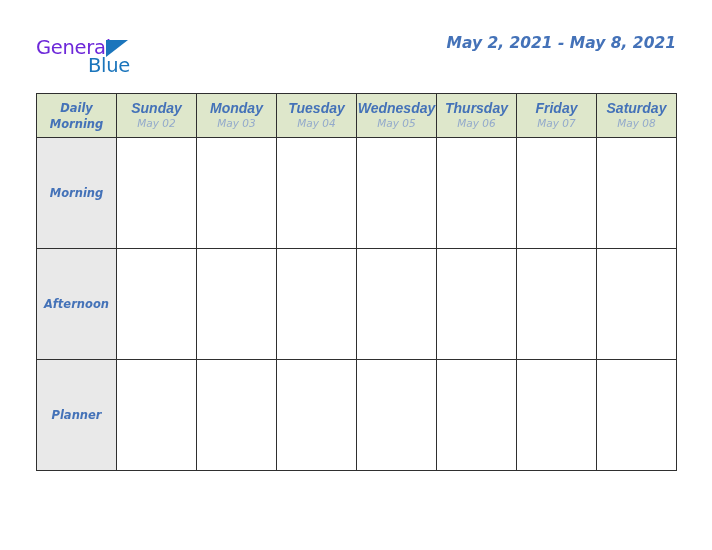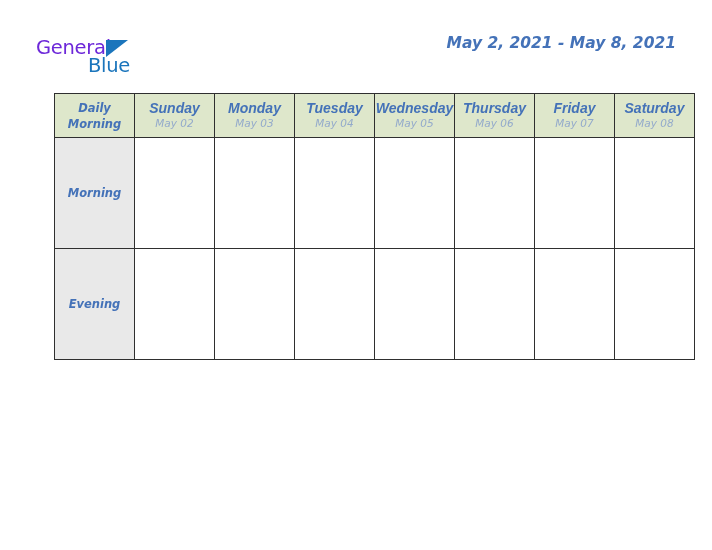--- a/index.html
+++ b/index.html
@@ -93,21 +93,20 @@
   }
 
   
   #planner-table {
     position: absolute;
     left: 36px;
     top: 93px;
     border-collapse: collapse;
     table-layout: fixed;
     width: 640px;
-    margin-left: 18px;
   }
   #planner-table td {
     border: 1px solid #2f2f2f;
     padding: 0;
     vertical-align: middle;
     text-align: center;
   }
 
   col.label-col { width: 80px; }
   col.day-col   { width: 80px; }
@@ -233,21 +232,33 @@
         <td class="slot-cell"></td>
         <td class="slot-cell"></td>
         <td class="slot-cell"></td>
         <td class="slot-cell"></td>
         <td class="slot-cell"></td>
         <td class="slot-cell"></td>
         <td class="slot-cell"></td>
       </tr>
       <tr class="body-row">
         <td class="period-label">
-          <span class="period-text">Evening</span>
+          <span class="period-text">Afternoon</span>
+        </td>
+        <td class="slot-cell"></td>
+        <td class="slot-cell"></td>
+        <td class="slot-cell"></td>
+        <td class="slot-cell"></td>
+        <td class="slot-cell"></td>
+        <td class="slot-cell"></td>
+        <td class="slot-cell"></td>
+      </tr>
+      <tr class="body-row">
+        <td class="period-label">
+          <span class="period-text">Planner</span>
         </td>
         <td class="slot-cell"></td>
         <td class="slot-cell"></td>
         <td class="slot-cell"></td>
         <td class="slot-cell"></td>
         <td class="slot-cell"></td>
         <td class="slot-cell"></td>
         <td class="slot-cell"></td>
       </tr>
     </tbody>

